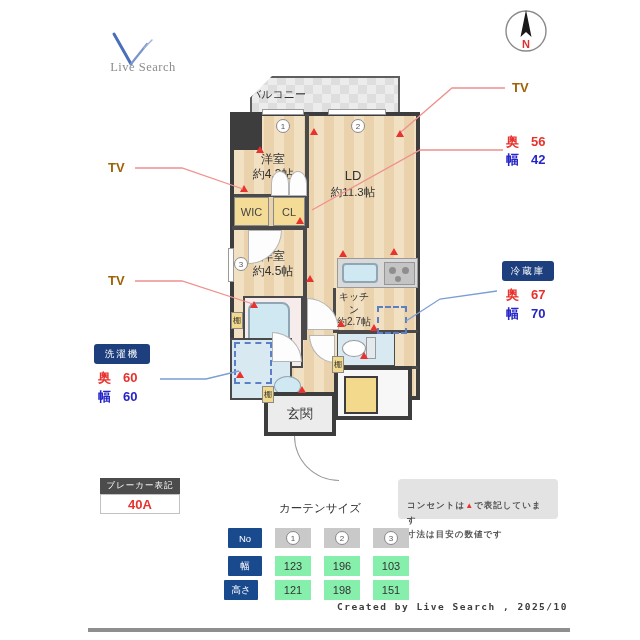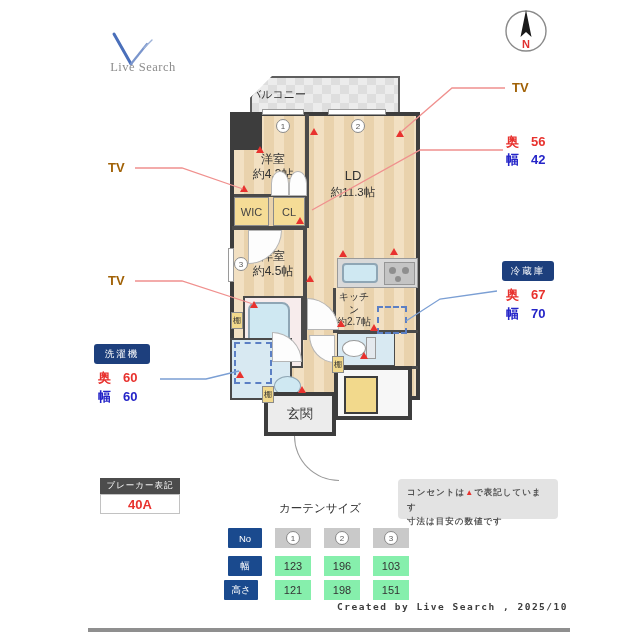--- a/index.html
+++ b/index.html
@@ -42,21 +42,21 @@
   .red{color:#e8322e;} .blue{color:#2525c8;}
   .badge{position:absolute;background:#1d3f7d;color:#fff;font-size:9.5px;letter-spacing:2px;
     border-radius:3px;display:flex;align-items:center;justify-content:center;z-index:6;}
   
   .brk-head{position:absolute;left:100px;top:478px;width:80px;height:16px;background:#4c4c4c;
     color:#fff;font-size:8.5px;letter-spacing:1px;display:flex;align-items:center;justify-content:center;}
   .brk-body{position:absolute;left:100px;top:494px;width:80px;height:20px;background:#fff;
     border:1px solid #c2c2c2;box-sizing:border-box;color:#e8322e;font-weight:bold;font-size:13px;
     display:flex;align-items:center;justify-content:center;}
   .note{position:absolute;left:398px;top:479px;width:160px;height:40px;background:#e3e3e3;
-    border-radius:4px;box-sizing:border-box;padding:6px 9px;font-size:8.5px;font-weight:bold;
+    border-radius:4px;box-sizing:border-box;padding:19px 9px;font-size:8.5px;font-weight:bold;
     color:#555;letter-spacing:1px;line-height:14px;}
   .note .tri{color:#e8322e;font-size:8px;}
   .ct-title{position:absolute;left:238px;top:501px;width:164px;text-align:center;font-size:11.5px;color:#333;}
   .ct-h{position:absolute;width:34px;height:20px;background:#1a4a8e;color:#fff;font-size:9.5px;
     display:flex;align-items:center;justify-content:center;border-radius:1px;}
   .ct-d{position:absolute;width:36px;height:20px;background:#86efac;color:#333;font-size:11px;
     display:flex;align-items:center;justify-content:center;}
   .ct-no{background:#c9c9c9;}
   .circ{width:14px;height:14px;border-radius:50%;background:#fff;border:1px solid #888;
     box-sizing:border-box;display:flex;align-items:center;justify-content:center;font-size:8px;color:#555;}

